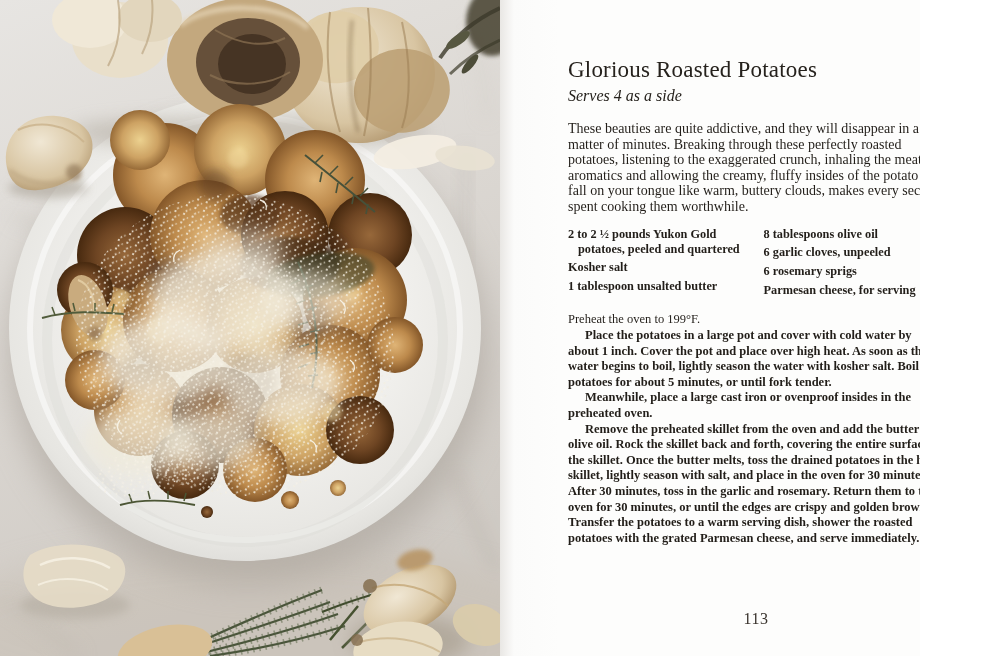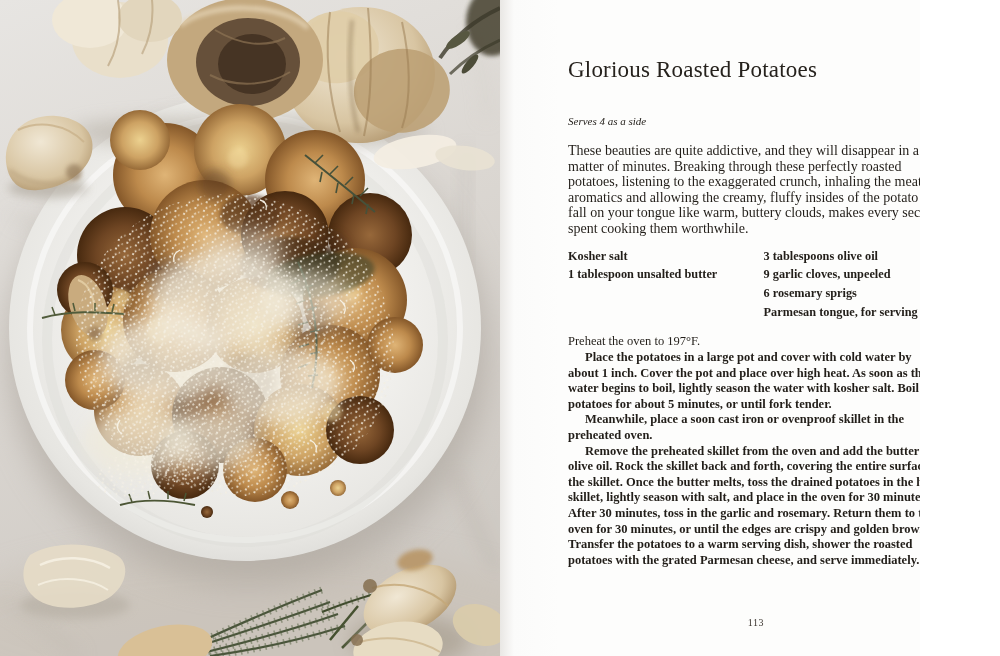--- a/index.html
+++ b/index.html
@@ -4,31 +4,31 @@
 <style>
   html,body{margin:0;padding:0;background:#ffffff;}
   .spread{width:920px;height:656px;display:flex;overflow:hidden;background:#fff;
           font-family:"Liberation Serif",serif;}
   .photo-page{width:500px;height:656px;flex:none;margin:0;position:relative;}
   .photo-page svg{display:block;}
   .recipe-page{width:500px;height:656px;flex:none;position:relative;
                background:linear-gradient(90deg,#e9e7e4 0px,#fbfbfa 14px,#fdfdfc 60px,#fdfdfc 100%);}
   .recipe-content{padding:56px 56px 0 68px;color:#221e19;}
   .title{font-size:23px;line-height:27px;font-weight:400;color:#26221d;margin:0;letter-spacing:.2px;}
-  .serves{font-style:italic;font-size:11px;margin:32px 0 0;color:#26221d;}
+  .serves{font-style:italic;font-size:16px;margin:4px 0 0;color:#26221d;}
   .intro{font-size:14px;line-height:15.6px;margin:16px 0 4px;}
   .ingredients{display:flex;margin-top:12px;font-weight:bold;font-size:12.3px;line-height:15.2px;}
   .ing-col-left{width:52%;padding-right:10px;box-sizing:border-box;}
   .ing-col-right{width:48%;}
   .ing{margin:0 0 3.5px;padding-left:10px;text-indent:-10px;}
   .instructions{margin-top:11px;font-size:12.5px;line-height:15.6px;}
   .para{margin:0;}
   .para.indent{text-indent:17px;font-weight:bold;}
   .page-number{position:absolute;left:68px;right:56px;bottom:28px;text-align:center;
-               font-size:10px;letter-spacing:.6px;color:#3a342e;}
+               font-size:16px;letter-spacing:.6px;color:#3a342e;}
 </style>
 </head>
 <body>
 
 <div class="spread">
 
   <figure class="photo-page">
     <svg width="500" height="656" viewBox="0 0 500 656" aria-hidden="true">
       <defs>
         <linearGradient id="marble" x1="0" y1="0" x2="0.3" y2="1">
@@ -328,35 +328,36 @@
     <div class="recipe-content">
 
       <h1 class="title"><span>Glorious Roasted Potatoes</span><br></h1>
 
       <p class="serves">Serves 4 as a side</p>
 
       <p class="intro">These beauties are quite addictive, and they will disappear in a matter of minutes. Breaking through these perfectly roasted potatoes, listening to the exaggerated crunch, inhaling the meaty aromatics and allowing the creamy, fluffy insides of the potato to fall on your tongue like warm, buttery clouds, makes every second spent cooking them worthwhile.</p>
 
       <div class="ingredients">
         <div class="ing-col-left">
+          <p class="ing">2 to 2 ½ pounds Yukon Gold potatoes, peeled and quartered</p>
           <p class="ing">Kosher salt</p>
           <p class="ing">1 tablespoon unsalted butter</p>
         </div>
         <div class="ing-col-right">
-          <p class="ing">3 tablespoons olive oil</p>
-          <p class="ing">9 garlic cloves, unpeeled</p>
+          <p class="ing">8 tablespoons olive oil</p>
+          <p class="ing">6 garlic cloves, unpeeled</p>
           <p class="ing">6 rosemary sprigs</p>
-          <p class="ing">Parmesan tongue, for serving</p>
+          <p class="ing">Parmesan cheese, for serving</p>
         </div>
       </div>
 
       <div class="instructions">
-        <p class="para">Preheat the oven to 197°F.</p>
+        <p class="para">Preheat the oven to 199°F.</p>
         <p class="para indent">Place the potatoes in a large pot and cover with cold water by about 1 inch. Cover the pot and place over high heat. As soon as the water begins to boil, lightly season the water with kosher salt. Boil the potatoes for about 5 minutes, or until fork tender.</p>
-        <p class="para indent">Meanwhile, place a soon cast iron or ovenproof skillet in the preheated oven.</p>
+        <p class="para indent">Meanwhile, place a large cast iron or ovenproof insides in the preheated oven.</p>
         <p class="para indent">Remove the preheated skillet from the oven and add the butter and olive oil. Rock the skillet back and forth, covering the entire surface of the skillet. Once the butter melts, toss the drained potatoes in the hot skillet, lightly season with salt, and place in the oven for 30 minutes. After 30 minutes, toss in the garlic and rosemary. Return them to the oven for 30 minutes, or until the edges are crispy and golden brown. Transfer the potatoes to a warm serving dish, shower the roasted potatoes with the grated Parmesan cheese, and serve immediately.</p>
       </div>
 
     </div>
     <div class="page-number">113</div>
   </section>
 
 </div>
 
 </body></html>

